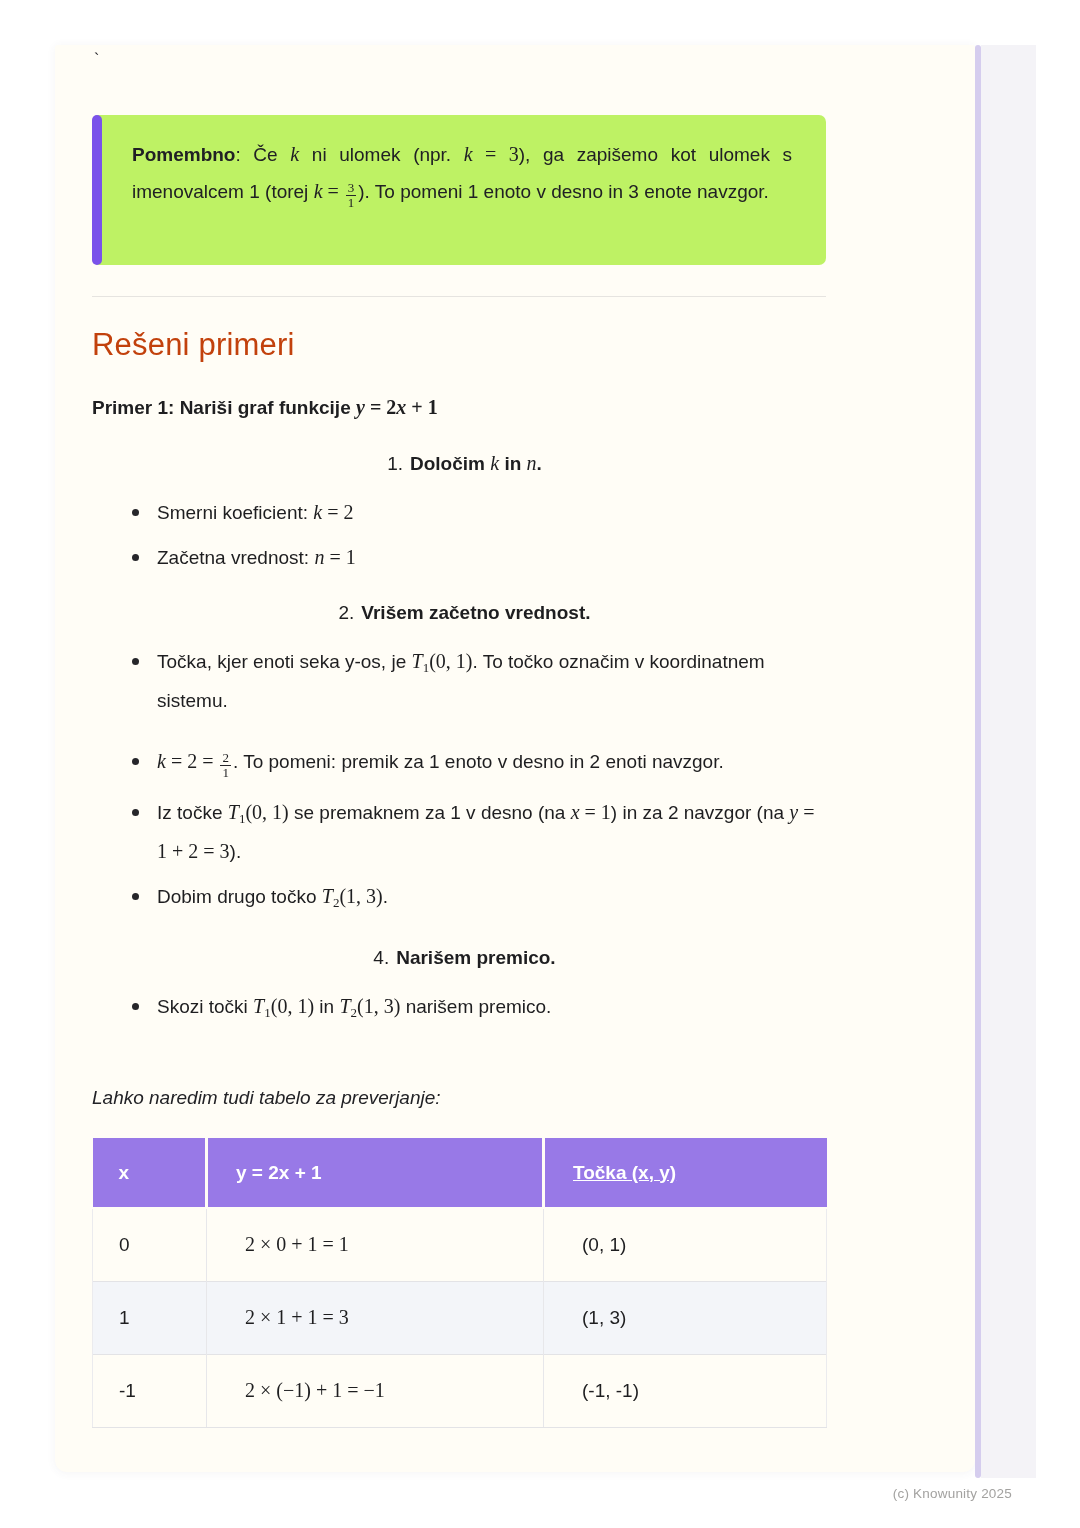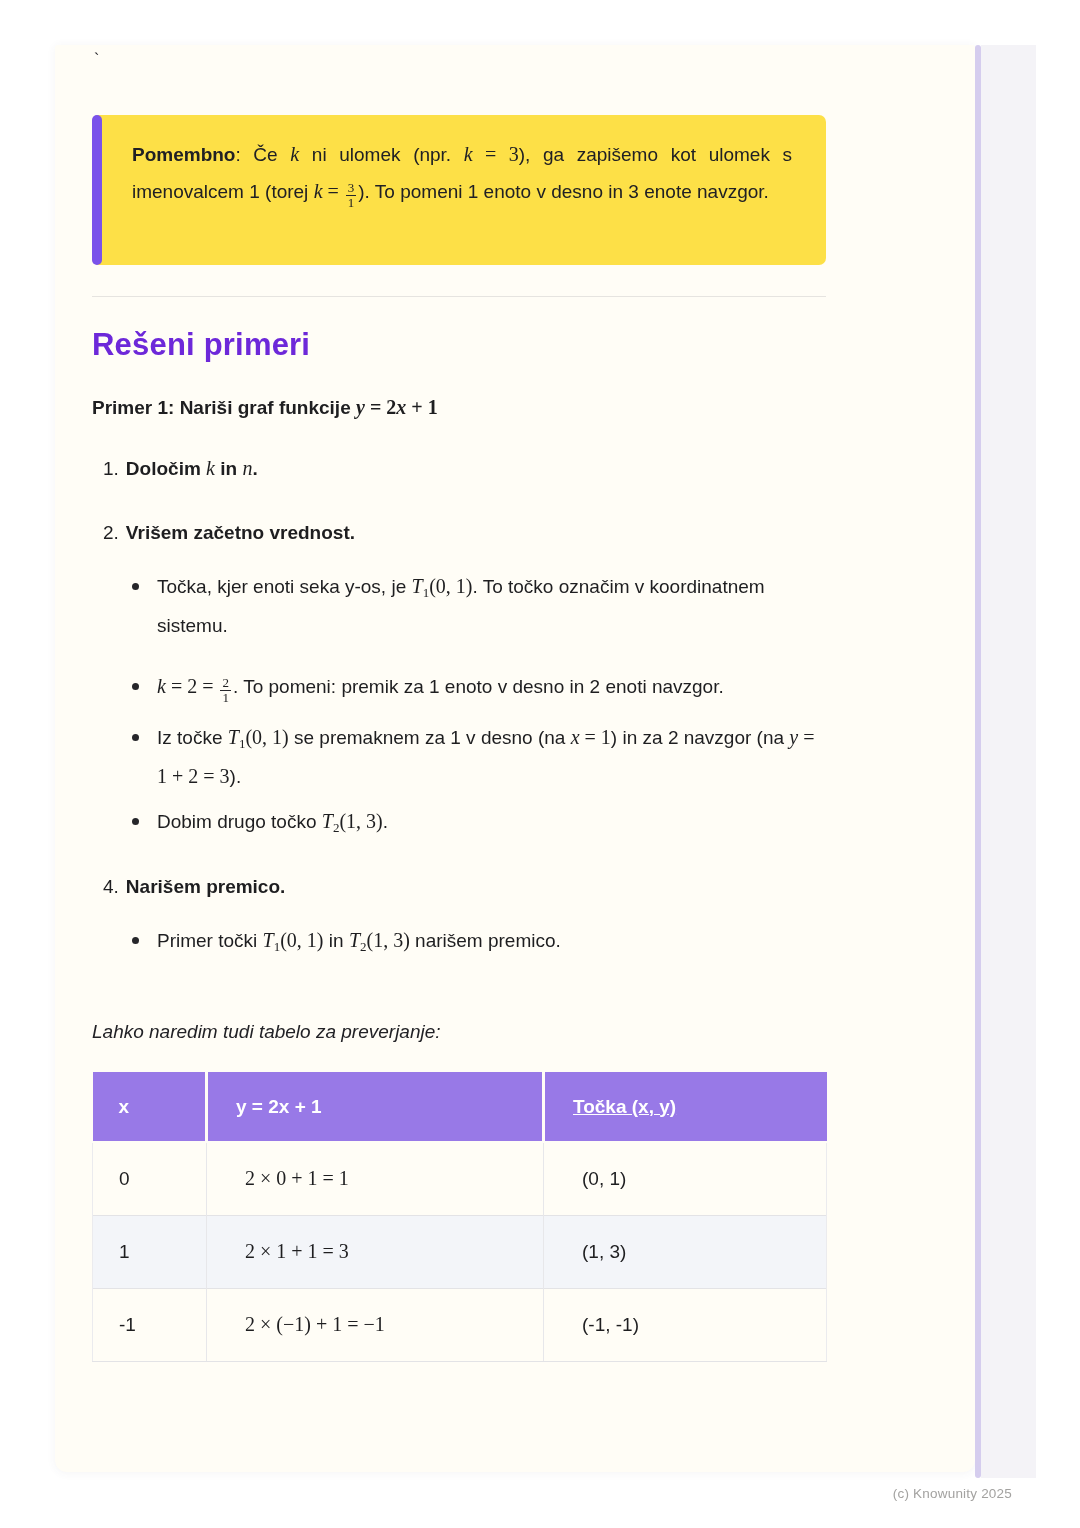--- a/index.html
+++ b/index.html
@@ -17,45 +17,45 @@
     background:#fffdf6;
     border-radius:3px 3px 12px 12px;
     box-shadow:0 1px 10px rgba(60,60,80,0.06);
   }
   .content { margin-left:37px; width:734px; }
   .stray { margin-top:6px; height:24px; font-size:16px; color:#2a2a2e; padding-left:2px; }
 
   
   .callout {
     position:relative; margin-top:40px;
-    background:#fde047; border-radius:7px;
+    background:#bef264; border-radius:7px;
     padding:21px 34px 21px 40px;
     font-size:19px; line-height:36px;
     text-align:justify; color:#202024;
     min-height:150px;
   }
   .callout-bar {
     position:absolute; left:0; top:0; bottom:0; width:10px;
     background:#7a52ea; border-radius:6px;
   }
 
   .divider { margin-top:31px; border-top:1px solid #e6e4e0; height:0; }
 
   h2.heading {
     margin-top:28px; font-size:31px; line-height:40px;
-    font-weight:700; color:#6d28d9; letter-spacing:0.2px;
+    font-weight:400; color:#c2410c; letter-spacing:0.2px;
   }
 
   .para { font-size:19px; line-height:33px; }
   .example-title { margin-top:27px; font-weight:700; font-size:19px; line-height:31px; }
 
   
   .step { margin-top:22px; }
   .step:first-child { margin-top:24px; }
-  .step-title { padding-left:11px; font-size:19px; line-height:42px; }
+  .step-title { padding-left:11px; font-size:19px; line-height:33px;text-align:center; }
   .step-num { margin-right:7px; }
   .bullets { margin-top:16px; list-style:none; }
   .bullets li { position:relative; padding-left:65px; margin-top:12px; font-size:19px; line-height:33px; }
   .bullets li:first-child { margin-top:0; }
   .bullets li.tall { line-height:44px; }
   .dot {
     position:absolute; left:40px; top:13px;
     width:7px; height:7px; border-radius:50%; background:#26262a; display:inline-block;
   }
   .bullets li.tall .dot { top:19px; }
@@ -126,41 +126,45 @@
     <div class="divider"></div>
 
     <h2 class="heading">Rešeni primeri</h2>
 
     <p class="para example-title"><span class="r-b">Primer 1: Nariši graf funkcije </span><span class="r-mi">y</span><span class="r-m"> = 2</span><span class="r-mi">x</span><span class="r-m"> + 1</span></p>
 
     <div class="steps">
 
       <div class="step">
         <div class="step-title"><span class="step-num">1.</span><span><span class="r-b">Določim </span><span class="r-mi">k</span><span class="r-b"> in </span><span class="r-mi">n</span><span class="r-b">.</span></span></div>
+        <ul class="bullets">
+          <li><span class="dot"></span><span><span class="r-p">Smerni koeficient: </span><span class="r-mi">k</span><span class="r-m"> = 2</span></span></li>
+          <li><span class="dot"></span><span><span class="r-p">Začetna vrednost: </span><span class="r-mi">n</span><span class="r-m"> = 1</span></span></li>
+        </ul>
       </div>
 
       <div class="step">
         <div class="step-title"><span class="step-num">2.</span><span><span class="r-b">Vrišem začetno vrednost.</span></span></div>
         <ul class="bullets">
           <li><span class="dot"></span><span><span class="r-p">Točka, kjer enoti seka y-os, je </span><span class="r-mi">T</span><span class="r-sub">1</span><span class="r-m">(0, 1)</span><span class="r-p">. To točko označim v koordinatnem sistemu.</span></span></li>
         </ul>
       </div>
 
       <div class="step">
         <ul class="bullets">
           <li class="tall"><span class="dot"></span><span><span class="r-mi">k</span><span class="r-m"> = 2 = </span><span class="frac"><span class="fn">2</span><span class="fd">1</span></span><span class="r-p">. To pomeni: premik za 1 enoto v desno in 2 enoti navzgor.</span></span></li>
           <li><span class="dot"></span><span><span class="r-p">Iz točke </span><span class="r-mi">T</span><span class="r-sub">1</span><span class="r-m">(0, 1)</span><span class="r-p"> se premaknem za 1 v desno (na </span><span class="r-mi">x</span><span class="r-m"> = 1</span><span class="r-p">) in za 2 navzgor (na </span><span class="r-mi">y</span><span class="r-m"> = 1 + 2 = 3</span><span class="r-p">).</span></span></li>
           <li><span class="dot"></span><span><span class="r-p">Dobim drugo točko </span><span class="r-mi">T</span><span class="r-sub">2</span><span class="r-m">(1, 3)</span><span class="r-p">.</span></span></li>
         </ul>
       </div>
 
       <div class="step">
         <div class="step-title"><span class="step-num">4.</span><span><span class="r-b">Narišem premico.</span></span></div>
         <ul class="bullets">
-          <li><span class="dot"></span><span><span class="r-p">Primer točki </span><span class="r-mi">T</span><span class="r-sub">1</span><span class="r-m">(0, 1)</span><span class="r-p"> in </span><span class="r-mi">T</span><span class="r-sub">2</span><span class="r-m">(1, 3)</span><span class="r-p"> narišem premico.</span></span></li>
+          <li><span class="dot"></span><span><span class="r-p">Skozi točki </span><span class="r-mi">T</span><span class="r-sub">1</span><span class="r-m">(0, 1)</span><span class="r-p"> in </span><span class="r-mi">T</span><span class="r-sub">2</span><span class="r-m">(1, 3)</span><span class="r-p"> narišem premico.</span></span></li>
         </ul>
       </div>
 
     </div>
 
     <p class="note">Lahko naredim tudi tabelo za preverjanje:</p>
 
     <table class="check">
       <colgroup>
           <col class="col-x">

